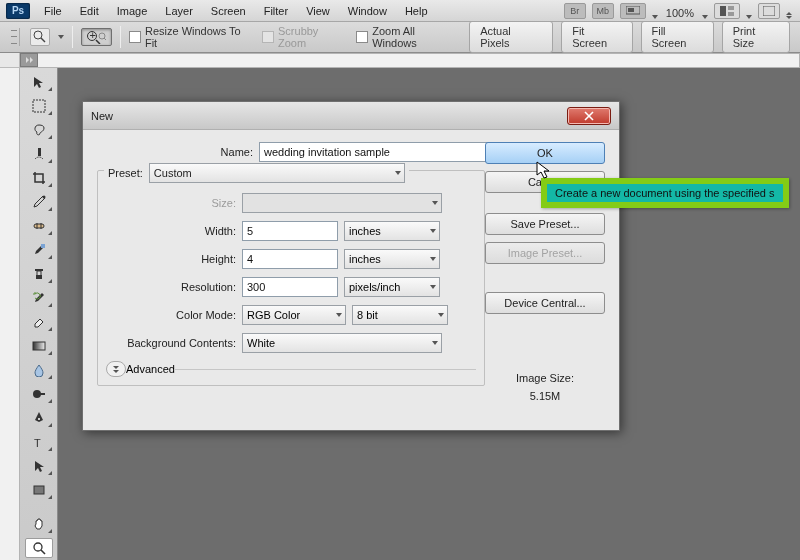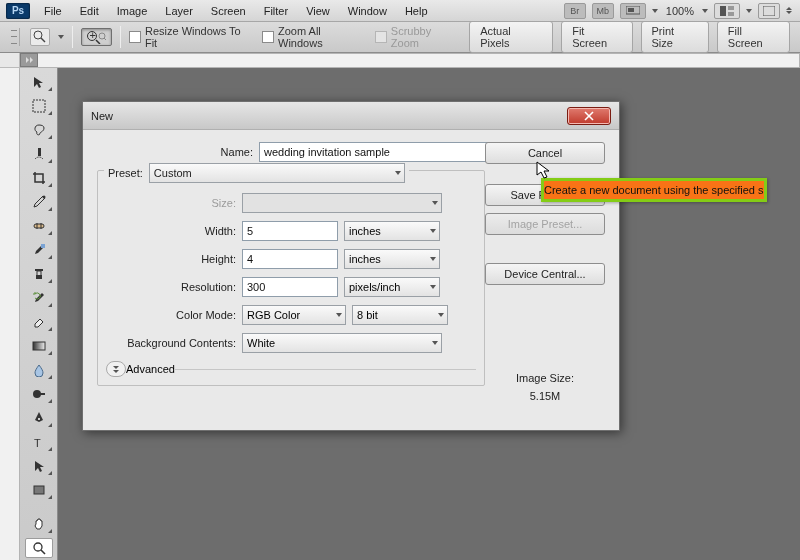--- a/index.html
+++ b/index.html
@@ -2,21 +2,21 @@
 <html><head>
 <meta charset="utf-8">
 <style>
 * { box-sizing: border-box; margin: 0; padding: 0; font-family: Tahoma, Arial, sans-serif; font-size: 11px; }
 body { width: 800px; height: 560px; background: #6d6d6d; overflow: hidden; position: relative; }
 
 
 .menubar { height: 22px; background: linear-gradient(#e9e9e9,#d5d5d5); border-bottom:1px solid #a7a7a7; display:flex; align-items:center; padding-left:6px; gap:2px;}
 .ps-badge { width:24px; height:16px; background:#0a3a6a; color:#b6d6f4; font-weight:bold; font-size:10px; display:flex; align-items:center; justify-content:center; border-radius:2px; margin-right:4px; box-shadow:inset 0 0 2px #000;}
 .menu-item { padding:3px 8px; cursor:default; color:#222; }
-.menu-right { margin-left:auto; display:flex; align-items:center; gap:6px; padding-right:8px; color:#555;}
+.menu-right { margin-left:auto; display:flex; align-items:flex-end; gap:6px; padding-right:8px; color:#555;}
 .gray-chip{display:inline-flex;align-items:center;justify-content:center;min-width:22px;height:16px;background:#bcbcbc;border:1px solid #9a9a9a;font-size:9px;color:#555;border-radius:2px;}
 .caret-d{display:inline-block;width:0;height:0;border-left:3px solid transparent;border-right:3px solid transparent;border-top:4px solid #555;}
 .caret-dbl{display:inline-flex;flex-direction:column;gap:1px;}
 .caret-dbl span{display:block;width:0;height:0;border-left:3px solid transparent;border-right:3px solid transparent;}
 .caret-dbl .u{border-bottom:3px solid #555;} .caret-dbl .d{border-top:3px solid #555;}
 
 .optionsbar { height:31px; background:linear-gradient(#dcdcdc,#c9c9c9); border-bottom:1px solid #8b8b8b; display:flex; align-items:center; padding:0 10px; gap:8px;}
 .opt-sep{width:1px;height:22px;background:#a0a0a0;border-right:1px solid #eee;}
 .opt-icon{width:20px;height:18px;border:1px solid #aaa;background:#ebebeb;display:flex;align-items:center;justify-content:center;border-radius:2px;}
 .checkbox{width:12px;height:12px;border:1px solid #8a8a8a;background:#fff;display:inline-block;margin-right:4px;vertical-align:middle;}
@@ -53,21 +53,21 @@
 .btn{height:22px;border:1px solid #8d8d8d;border-radius:3px;background:linear-gradient(#f5f5f5,#dedede);display:flex;align-items:center;justify-content:center;cursor:default;color:#222;}
 .btn.primary{background:linear-gradient(#d7ecff,#a6d0f5);border-color:#4e80b5;position:relative;}
 .btn.dis{color:#a3a3a3;background:linear-gradient(#ececec,#dcdcdc);}
 .fieldset{border:1px solid #bfbfbf;border-radius:2px;padding:10px 8px 8px 8px;position:relative;margin-top:2px;}
 .fieldset .legend{position:absolute;top:-8px;left:10px;background:#e9e9e9;padding:0 4px;color:#222;}
 .advwrap{display:flex;align-items:center;margin-top:8px;}
 .chev-btn{width:20px;height:16px;border:1px solid #aaa;border-radius:9px;background:#f1f1f1;display:flex;align-items:center;justify-content:center;}
 .hline{flex:1;height:1px;background:#c6c6c6;}
 .imgsize{position:absolute;right:14px;bottom:28px;width:120px;text-align:center;color:#222;}
 .imgsize .t{margin-bottom:6px;}
-.tooltip{position:absolute;left:541px;top:178px;background:#f97316;border:3px solid #84cc16;padding:3px 0;white-space:nowrap;color:#111;box-shadow:1px 1px 3px rgba(0,0,0,.3);max-width:259px;overflow:hidden;}
+.tooltip{position:absolute;left:541px;top:178px;background:#14b8a6;border:6px solid #84cc16;padding:3px 8px;white-space:nowrap;color:#111;box-shadow:1px 1px 3px rgba(0,0,0,.3);max-width:259px;overflow:hidden;}
 .cursor{position:absolute;left:536px;top:161px;pointer-events:none;}
 
 
 svg{display:block;}
 </style>
 </head>
 <body>
 
 <div class="menubar">
   <div class="ps-badge">Ps</div>
@@ -133,32 +133,32 @@
         <text x="3.5" y="8.5" font-size="8" fill="#333">+</text>
         <circle cx="16" cy="6" r="3" fill="none" stroke="#888"></circle>
         <line x1="18" y1="8" x2="20" y2="10" stroke="#888"></line>
       </svg>
   </div>
   <div class="opt-sep"></div>
   <label class="opt-label">
       <span class="checkbox"></span>
       <span>Resize Windows To Fit</span>
     </label>
+  <label class="opt-label dis">
+      <span class="checkbox"></span>
+      <span>Scrubby Zoom</span>
+    </label>
   <label class="opt-label">
       <span class="checkbox"></span>
       <span>Zoom All Windows</span>
     </label>
-  <label class="opt-label dis">
-      <span class="checkbox"></span>
-      <span>Scrubby Zoom</span>
-    </label>
   <div class="btn-flat">Actual Pixels</div>
   <div class="btn-flat">Fit Screen</div>
+  <div class="btn-flat">Fill Screen</div>
   <div class="btn-flat">Print Size</div>
-  <div class="btn-flat">Fill Screen</div>
 </div>
 
 <div class="rulercorner"></div>
 <div class="hruler"></div>
 <div class="vruler"></div>
 <div class="toolbox-tab">
     <span class="cc">
       <i></i>
       <i></i>
     </span>
@@ -388,20 +388,23 @@
               <span class="d"></span>
               <span class="d"></span>
             </span>
         </div>
         <span>Advanced</span>
         <div class="hline"></div>
       </div>
     </div>
 
     <div class="rightcol">
+      <div class="btn primary">
+          <span>OK</span>
+        </div>
       <div class="btn">
           <span>Cancel</span>
         </div>
       <div style="height:6px"></div>
       <div class="btn">
           <span>Save Preset...</span>
         </div>
       <div class="btn dis">
           <span>Image Preset...</span>
         </div>

